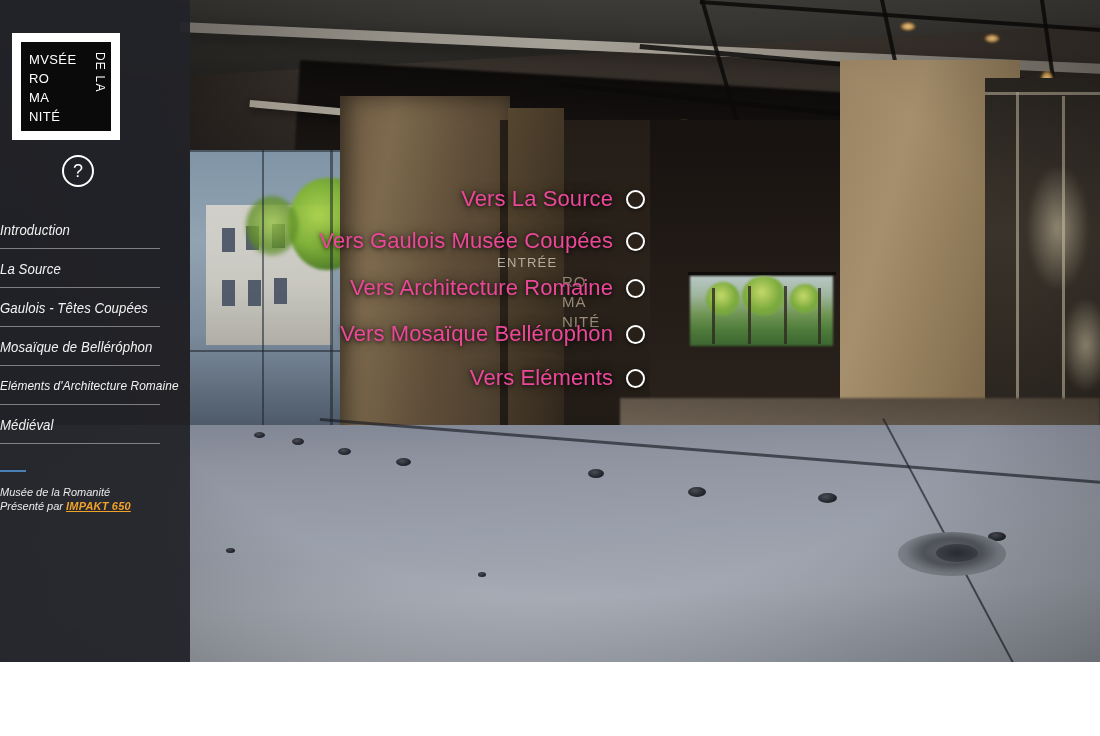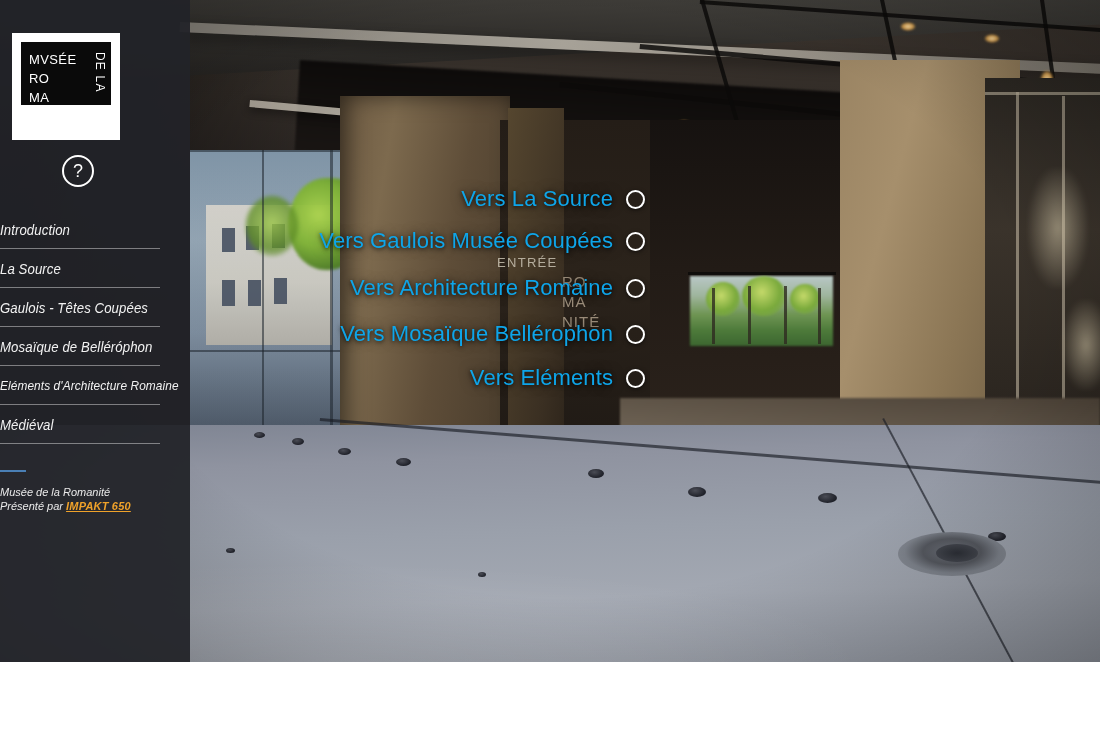--- a/index.html
+++ b/index.html
@@ -192,21 +192,21 @@
     pointer-events:none;
   }
 
   
   #hotspots { position:absolute; left:0; top:0; width:1100px; height:662px; }
   .hotspot {
     position:absolute; display:flex; align-items:center; cursor:pointer;
     right:455px;
   }
   .hotspot-label {
-    color:#0ea5e9; font-size:22px; line-height:26px; white-space:nowrap;
+    color:#ec4899; font-size:22px; line-height:26px; white-space:nowrap;
     text-shadow:0 1px 4px rgba(0,0,0,.75), 0 0 12px rgba(0,0,0,.55);
     letter-spacing:.1px;
   }
   .hotspot-ring {
     width:19px; height:19px; border:2px solid #ffffff; border-radius:50%;
     margin-left:13px; flex:0 0 auto;
     box-shadow:0 1px 4px rgba(0,0,0,.6);
   }
 
   
@@ -215,21 +215,21 @@
     background:rgba(34,35,40,.94);
     color:#ffffff;
   }
   #sidebar-inner { position:relative; width:190px; height:662px; }
 
   .logo-frame {
     position:absolute; left:12px; top:33px; width:108px; height:107px;
     background:#ffffff; padding:9px;
   }
   .logo-inner {
-    position:relative; width:90px; height:63px; background:#0a0a0a;padding-left:48px;
+    position:relative; width:90px; height:89px; background:#0a0a0a;padding-left:48px;
   }
   .logo-main {
     position:absolute; left:8px; top:8px; width:56px;
     color:#ffffff; font-size:13px; line-height:19px; letter-spacing:.4px;
     font-family:"Liberation Sans", sans-serif;
   }
   .logo-side {
     position:absolute; right:4px; top:10px;
     color:#ffffff; font-size:12px; letter-spacing:1.2px;
     writing-mode:vertical-rl; text-orientation:mixed;

